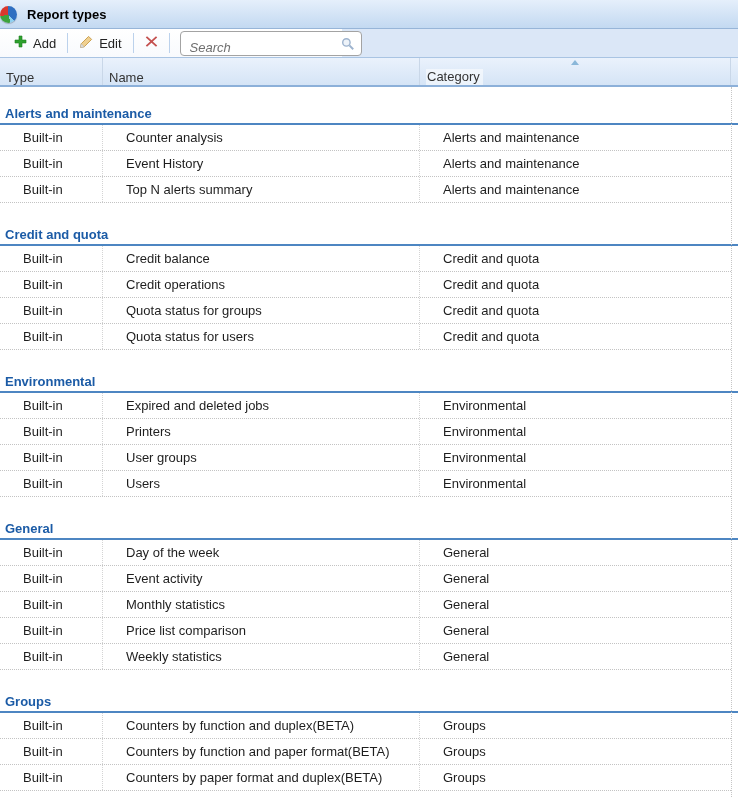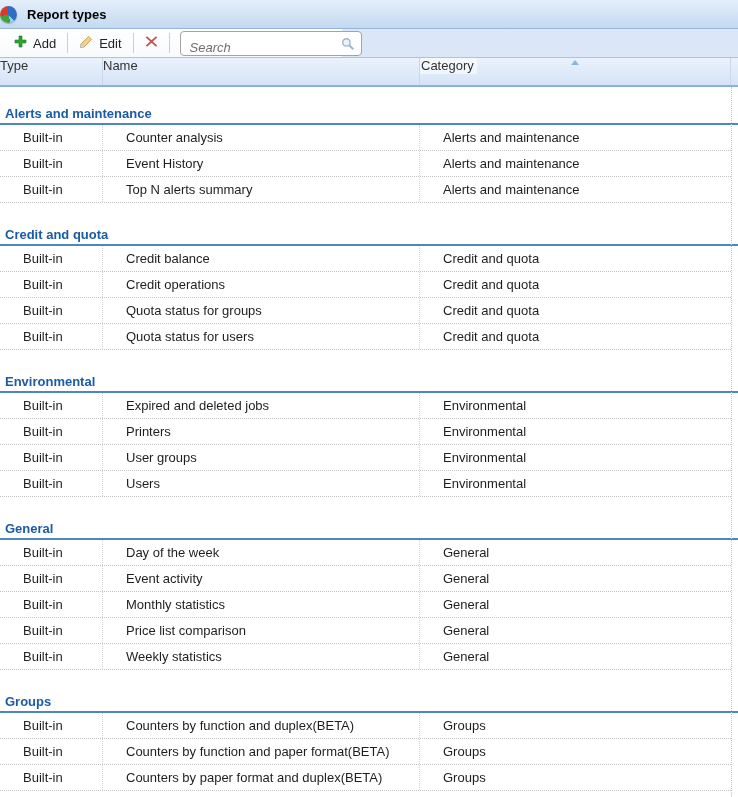--- a/index.html
+++ b/index.html
@@ -62,22 +62,22 @@
   .search svg { position: absolute; right: 7px; top: 6px; }
 
   
   .header-row {
     height: 29px; flex: 0 0 29px;
     display: grid; grid-template-columns: 103px 317px 311px 1fr;
     background: linear-gradient(#eaf2fc, #d5e4f6);
     border-bottom: 2px solid #8cb0d9;
   }
   .hcell {
-    display: flex; align-items: flex-start;
-    color: #333;
+    display: flex; align-items: flex-end;
+    padding-left: 6px; color: #333;
     border-right: 1px solid #c9d7e8;
     position: relative; white-space: nowrap; overflow: hidden;
   }
   .hcell.sliver { border-right: none; }
   .hcell .hl { background: rgba(255,255,255,0.55); padding: 0 3px 1px 1px; }
   .sort-asc {
     position: absolute; top: 2px; left: 50%; margin-left: -4px;
     width: 0; height: 0;
     border-left: 4px solid transparent; border-right: 4px solid transparent;
     border-bottom: 5px solid #8ab7d9;

